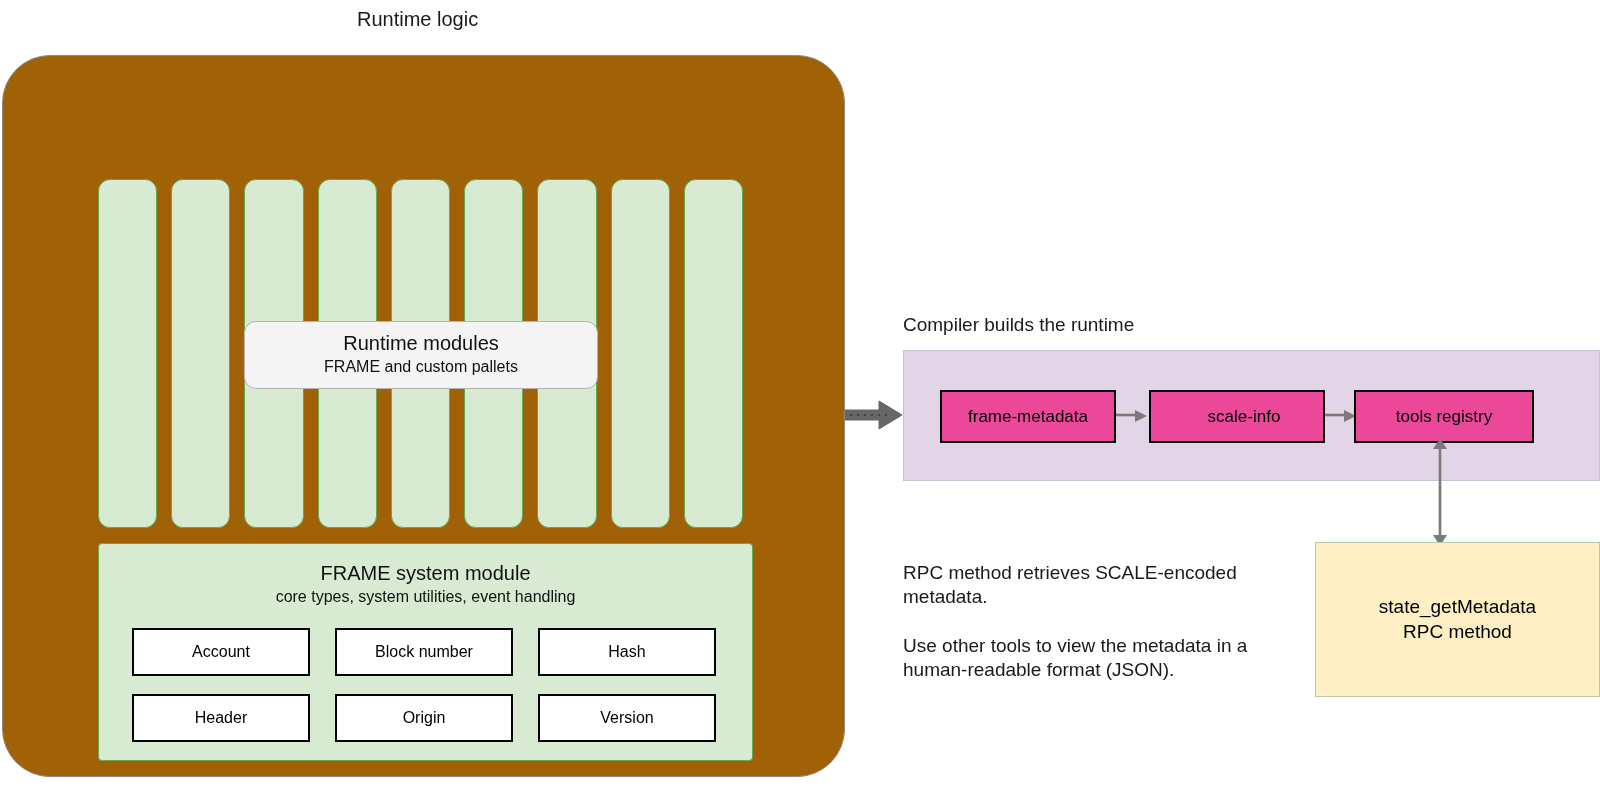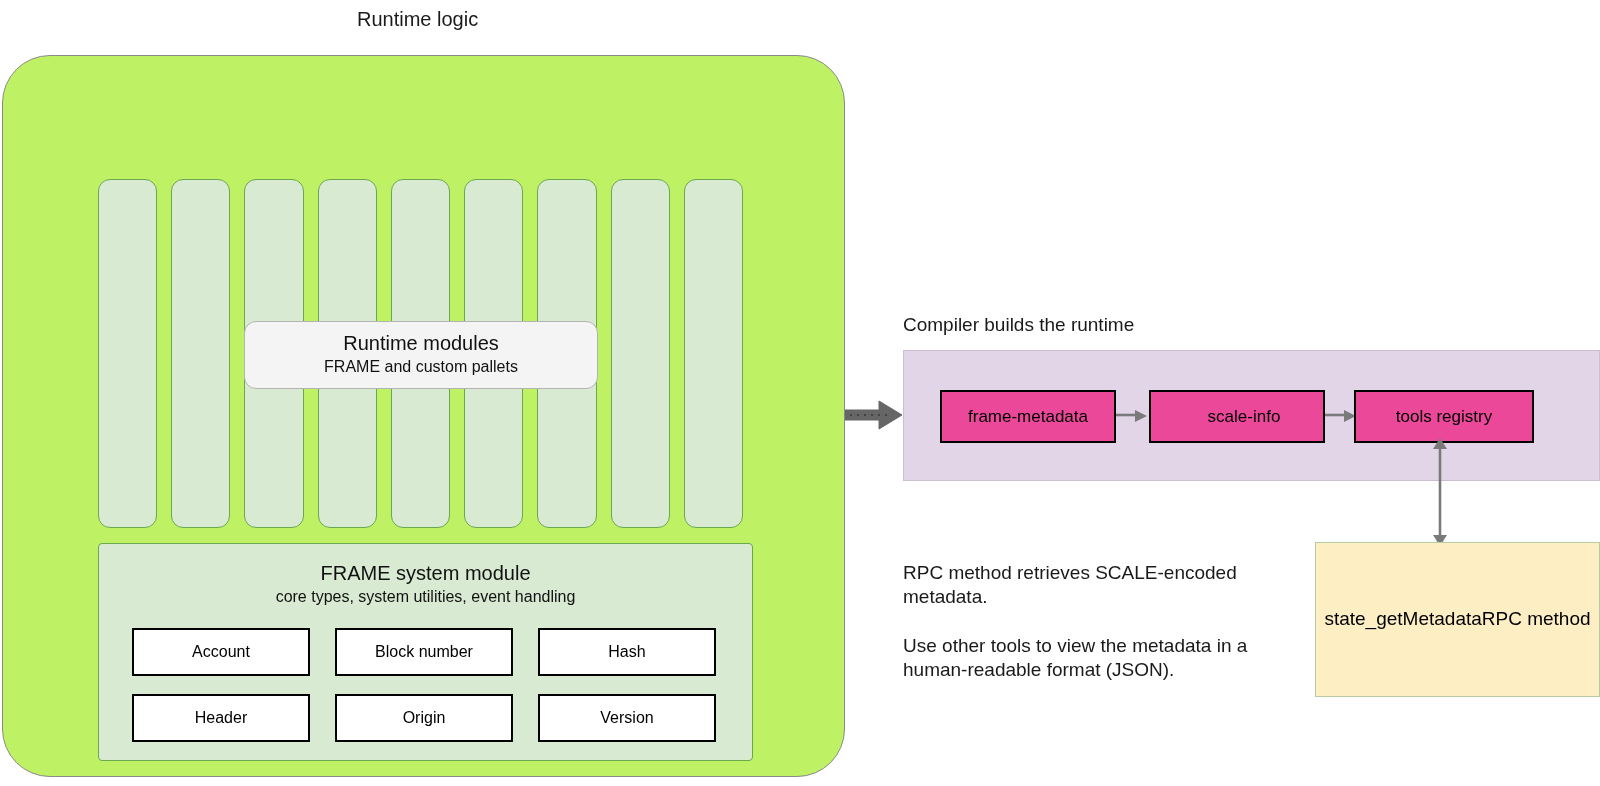--- a/index.html
+++ b/index.html
@@ -29,21 +29,21 @@
     white-space: pre;
   }
 
   
   #runtime-container {
     position: absolute;
     left: 2px;
     top: 55px;
     width: 843px;
     height: 722px;
-    background: #bef264;
+    background: #a16207;
     border: 1px solid #8a8a8a;
     border-radius: 48px;
     box-sizing: border-box;
   }
 
   
   #pallet-bars {
     position: absolute;
     left: 95px;
     top: 123px;
@@ -206,20 +206,21 @@
   #rpc-method-box {
     position: absolute;
     left: 1315px;
     top: 542px;
     width: 285px;
     height: 155px;
     background: #fdeec4;
     border: 1px solid #b6cda3;
     box-sizing: border-box;
     display: flex;
+    flex-direction: column;
     align-items: center;
     justify-content: center;
     font-size: 19px;
     line-height: 1.3;
     color: #000;
   }
 
   
   #runtime-logic-caption {
     left: 357px;

